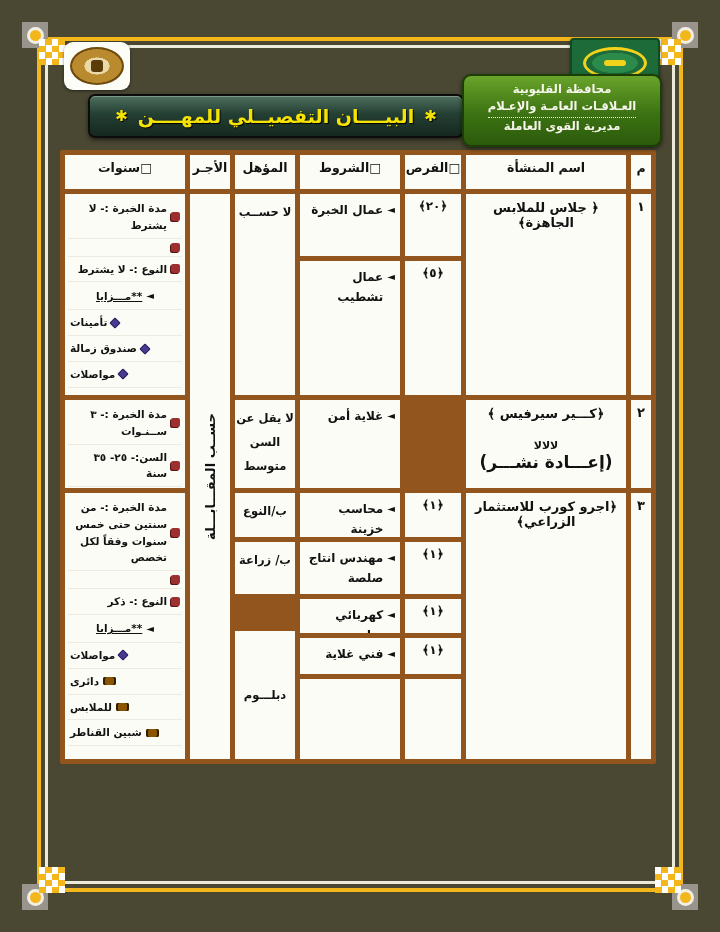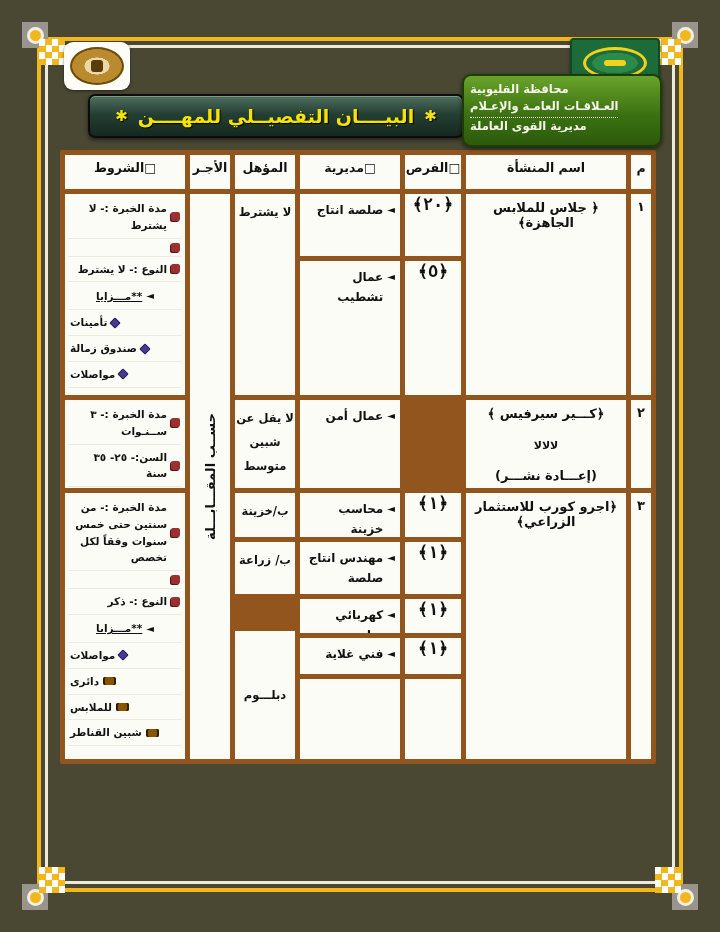--- a/index.html
+++ b/index.html
@@ -33,21 +33,21 @@
   .logo-right{position:absolute;right:60px;top:38px;width:86px;height:46px;background:#1d6b38;border:2px solid #0e4a22;
     border-radius:4px;display:flex;align-items:center;justify-content:center;box-shadow:0 1px 3px rgba(0,0,0,.5);}
   .logo-right .crest{width:58px;height:26px;border-radius:50%;border:3px solid #f3d21c;
     background:radial-gradient(#2c8a4a 0 55%,#1d6b38 56%);display:flex;align-items:center;justify-content:center;}
   .logo-right .crest i{display:block;width:22px;height:6px;background:#f3d21c;border-radius:3px;}
 
   
   .gov-banner{position:absolute;right:58px;top:74px;width:184px;min-height:58px;z-index:3;
     background:linear-gradient(#6aa32b,#3c7212 55%,#2c5a0c);border:2px solid #1c3d06;border-radius:9px;
     padding:5px 6px 6px;box-shadow:0 2px 4px rgba(0,0,0,.55);
-    color:#f6f6ea;font-weight:bold;font-size:11.5px;text-align:left;line-height:1.5;}
+    color:#f6f6ea;font-weight:bold;font-size:11.5px;text-align:center;line-height:1.5;}
   .gov-banner .l3{display:inline-block;border-bottom:1px dotted #f6f6ea;padding-bottom:1px;}
 
   
   .title-banner{position:absolute;left:88px;top:94px;width:372px;height:40px;z-index:2;
     background:linear-gradient(#4e6f5e,#243f33 45%,#16281f);border:2px solid #0c0c0c;border-radius:7px;
     display:flex;align-items:center;justify-content:center;gap:10px;
     box-shadow:inset 0 1px 0 #7e988a,0 2px 4px rgba(0,0,0,.55);}
   .title-banner .txt{color:#f5e403;font-weight:bold;font-size:19px;text-shadow:1px 1px 1px #000;}
   .title-banner .star{color:#f5e403;font-size:15px;text-shadow:1px 1px 1px #000;}
 
@@ -57,22 +57,22 @@
     direction:rtl;display:grid;
     grid-template-columns:20px 160px 56px 100px 60px 40px 120px;
     grid-template-rows:34px 62px 134px 88px 44px 52px 34px 36px 80px;
     gap:5px;background:#92551e;border:5px solid #92551e;border-radius:2px;
   }
   .cell{background:#fcfcf6;overflow:hidden;color:#111;}
   .hd{display:flex;align-items:flex-start;justify-content:center;padding-top:5px;font-weight:bold;font-size:12.5px;}
   .num-cell{display:flex;justify-content:center;padding-top:5px;font-weight:bold;font-size:13px;}
   .name-cell{display:flex;flex-direction:column;align-items:center;padding-top:6px;font-weight:bold;font-size:13px;text-align:center;}
   .name-cell .sub1{margin-top:18px;font-size:11px;}
-  .name-cell .sub2{font-size:13px;margin-top:16px;}
-  .cnt-cell{display:flex;justify-content:center;font-weight:bold;font-size:17px;font-family:Liberation Mono, monospace;}
+  .name-cell .sub2{font-size:17px;}
+  .cnt-cell{display:flex;justify-content:center;padding-top:5px;font-weight:bold;font-size:12px;}
   .job-cell{display:flex;align-items:flex-start;gap:4px;padding:6px 5px 0;font-weight:bold;font-size:12px;line-height:1.7;}
   .tri{font-size:10px;line-height:1.9;flex:0 0 auto;}
   .qual-cell{display:flex;justify-content:center;padding-top:6px;font-weight:bold;font-size:11.5px;text-align:center;line-height:2.1;}
   .qual-center{align-items:center;padding-top:0;margin-top:32px;}
   .wage-cell{display:flex;align-items:center;justify-content:center;}
   .vtext{transform:rotate(-90deg);white-space:nowrap;font-weight:bold;font-size:13px;}
   .cond-cell{padding:2px 3px;font-weight:bold;font-size:10.5px;}
   .cond-item{display:flex;align-items:center;gap:4px;padding:4px 2px;border-bottom:1px solid #edebe0;line-height:1.6;}
   .cond-item.center{justify-content:flex-end;}
   .ben-label{display:flex;align-items:center;justify-content:center;gap:4px;padding:4px 2px;border-bottom:1px solid #edebe0;}
@@ -134,24 +134,24 @@
     <span class="star">✱</span>
     <span class="txt">البيــــان التفصيــلي للمهــــن</span>
     <span class="star">✱</span>
   </div>
 
   <div class="jobs-table">
 
     <div class="cell hd" style="grid-column:1;grid-row:1">م</div>
     <div class="cell hd" style="grid-column:2;grid-row:1">اسم المنشأة</div>
     <div class="cell hd" style="grid-column:3;grid-row:1">□الفرص</div>
-    <div class="cell hd" style="grid-column:4;grid-row:1">□مديرية</div>
+    <div class="cell hd" style="grid-column:4;grid-row:1">□الشروط</div>
     <div class="cell hd" style="grid-column:5;grid-row:1">المؤهل</div>
     <div class="cell hd" style="grid-column:6;grid-row:1">الأجـر</div>
-    <div class="cell hd" style="grid-column:7;grid-row:1">□الشروط</div>
+    <div class="cell hd" style="grid-column:7;grid-row:1">□سنوات</div>
 
     <div class="cell num-cell" style="grid-column:1;grid-row:2/span 2">١</div>
     <div class="cell num-cell" style="grid-column:1;grid-row:4">٢</div>
     <div class="cell num-cell" style="grid-column:1;grid-row:5/span 5">٣</div>
 
     <div class="cell name-cell" style="grid-column:2;grid-row:2/span 2">﴿ جلاس للملابس الجاهزة﴾</div>
     <div class="cell name-cell" style="grid-column:2;grid-row:4">
       <span>﴿كـــير سيرفيس ﴾</span>
       <span class="sub1">ﻻﻻﻻ</span>
       <span class="sub2">(إعـــادة نشـــر)</span>
@@ -161,51 +161,51 @@
     <div class="cell cnt-cell" style="grid-column:3;grid-row:2">﴿٢٠﴾</div>
     <div class="cell cnt-cell" style="grid-column:3;grid-row:3">﴿٥﴾</div>
     <div class="cell cnt-cell" style="grid-column:3;grid-row:5">﴿١﴾</div>
     <div class="cell cnt-cell" style="grid-column:3;grid-row:6">﴿١﴾</div>
     <div class="cell cnt-cell" style="grid-column:3;grid-row:7">﴿١﴾</div>
     <div class="cell cnt-cell" style="grid-column:3;grid-row:8">﴿١﴾</div>
     <div class="cell" style="grid-column:3;grid-row:9"></div>
 
     <div class="cell job-cell" style="grid-column:4;grid-row:2">
         <span class="tri">◄</span>
-        <span>صلصة انتاج</span>
+        <span>عمال الخبرة</span>
       </div>
     <div class="cell job-cell" style="grid-column:4;grid-row:3">
         <span class="tri">◄</span>
         <span>عمال تشطيب</span>
       </div>
     <div class="cell job-cell" style="grid-column:4;grid-row:4">
         <span class="tri">◄</span>
-        <span>عمال أمن</span>
+        <span>غلاية أمن</span>
       </div>
     <div class="cell job-cell" style="grid-column:4;grid-row:5">
         <span class="tri">◄</span>
         <span>محاسب خزينة</span>
       </div>
     <div class="cell job-cell" style="grid-column:4;grid-row:6">
         <span class="tri">◄</span>
         <span>مهندس انتاج صلصة</span>
       </div>
     <div class="cell job-cell" style="grid-column:4;grid-row:7">
         <span class="tri">◄</span>
         <span>كهربائي سلسيون</span>
       </div>
     <div class="cell job-cell" style="grid-column:4;grid-row:8">
         <span class="tri">◄</span>
         <span>فني غلاية</span>
       </div>
     <div class="cell" style="grid-column:4;grid-row:9"></div>
 
-    <div class="cell qual-cell" style="grid-column:5;grid-row:2/span 2">لا يشترط</div>
-    <div class="cell qual-cell" style="grid-column:5;grid-row:4">لا يقل عن شبين متوسط</div>
-    <div class="cell qual-cell" style="grid-column:5;grid-row:5">ب/خزينة</div>
+    <div class="cell qual-cell" style="grid-column:5;grid-row:2/span 2">لا حســب</div>
+    <div class="cell qual-cell" style="grid-column:5;grid-row:4">لا يقل عن السن متوسط</div>
+    <div class="cell qual-cell" style="grid-column:5;grid-row:5">ب/النوع</div>
     <div class="cell qual-cell" style="grid-column:5;grid-row:6">ب/ زراعة</div>
     <div class="cell qual-cell qual-center" style="grid-column:5;grid-row:7/span 3">دبلـــوم</div>
 
     <div class="cell wage-cell" style="grid-column:6;grid-row:2/span 8">
       <span class="vtext">حســب المقـــابـــلة</span>
     </div>
 
     <div class="cell cond-cell" style="grid-column:7;grid-row:2/span 2">
       <div class="cond-item">
           <span class="ic-book"></span>

